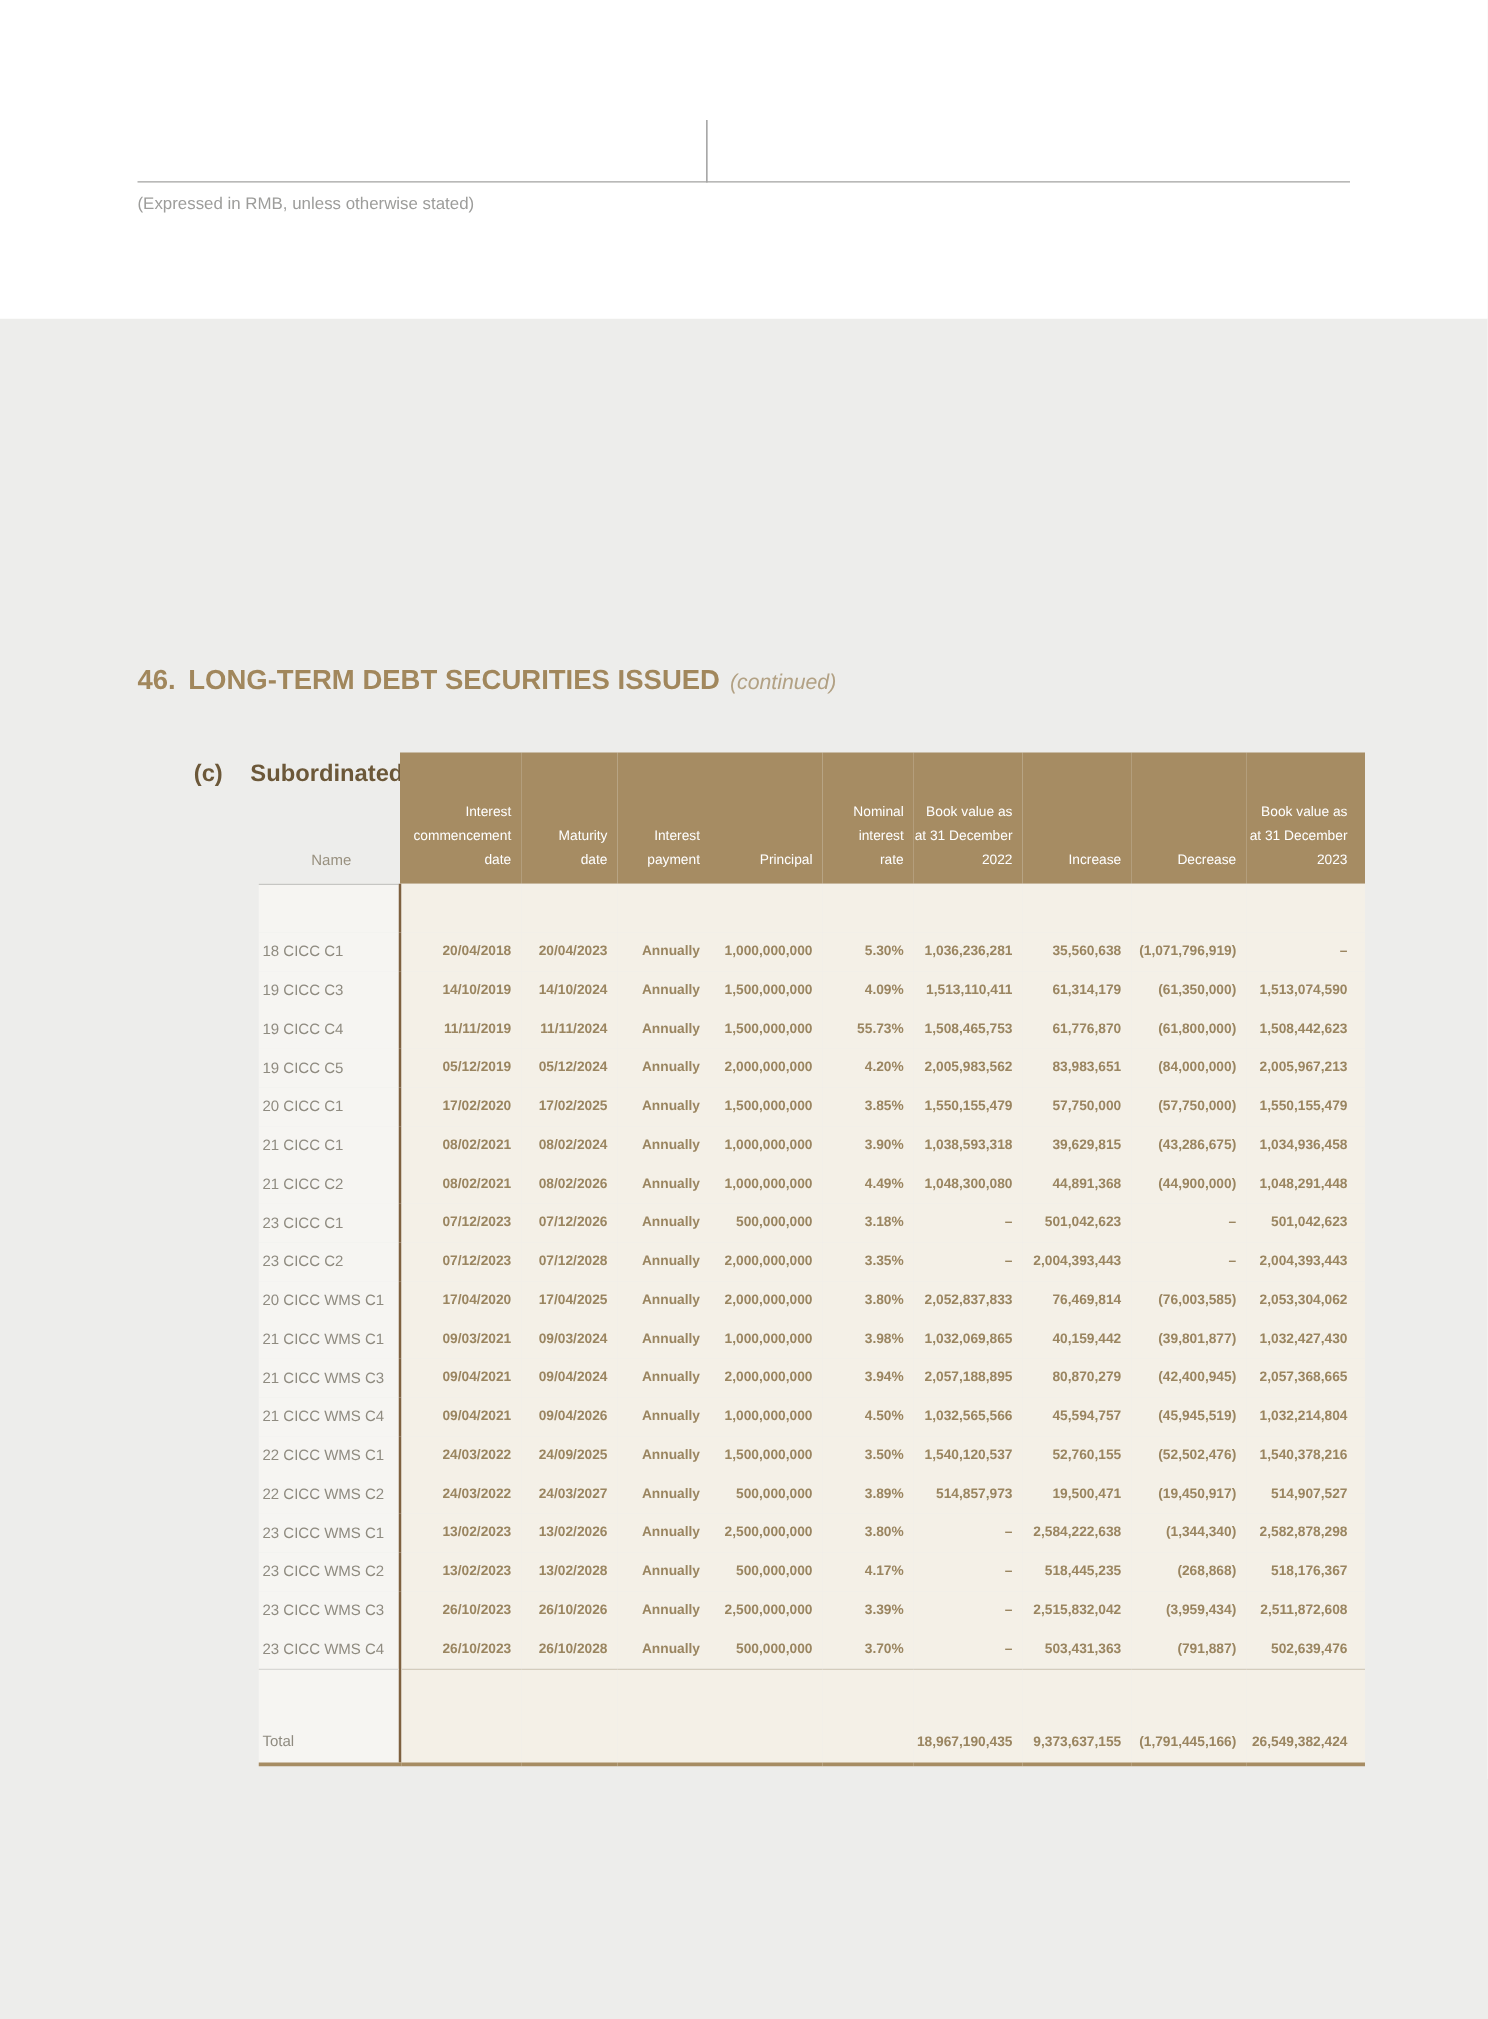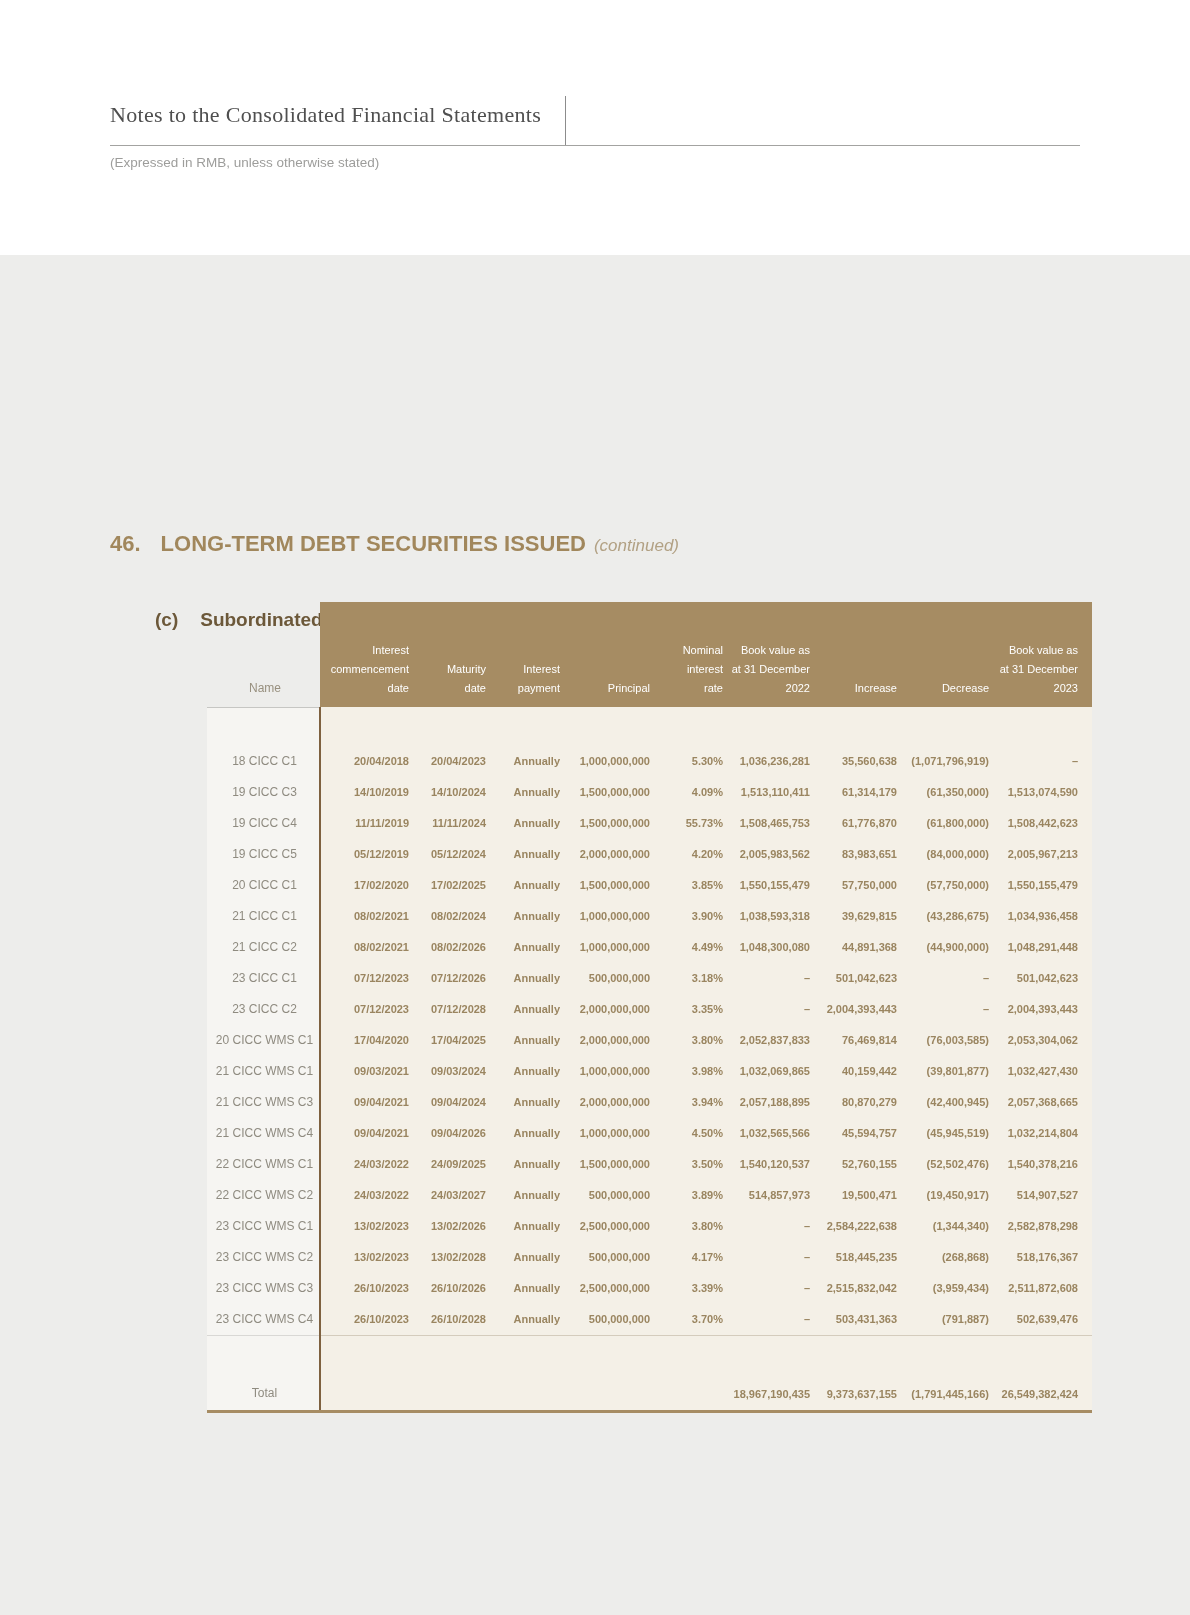--- a/index.html
+++ b/index.html
@@ -19,21 +19,21 @@
   .title-rule { position:absolute; left:110px; top:145px; width:970px; height:1px; background:#a3a3a1; }
   .title-vline { position:absolute; left:565px; top:96px; width:1px; height:50px; background:#8c8c8c; }
   .doc-subtitle {
     position:absolute; left:110px; top:155px;
     font-size:13.5px; color:#9d9d9b;
   }
   
   .content-band { position:absolute; top:255px; left:0; width:1190px; height:1360px; background:#EDEDEB; }
   .section-heading { position:absolute; left:110px; top:276px; white-space:nowrap; }
   .section-number, .section-title { font-weight:bold; font-size:22px; color:#A1875C; }
-  .section-number { margin-right:20px; }
+  .section-number { margin-right:10px; }
   .section-continued { font-size:17px; font-style:italic; color:#B2A184; margin-left:8px; }
   .subsection-heading { position:absolute; left:155px; top:318px; white-space:nowrap;margin-top:36px; }
   .subsection-label, .subsection-title { font-weight:bold; font-size:19px; color:#6C5839; }
   .subsection-label { margin-right:22px; }
   
   .bonds-table-wrap { position:absolute; left:207px; top:347px; width:885px; }
   table.bonds { border-collapse:collapse; table-layout:fixed; width:885px; }
   table.bonds th, table.bonds td { white-space:nowrap; overflow:visible; }
   thead th {
     height:96px; vertical-align:bottom;
@@ -48,37 +48,36 @@
   }
   thead th.data-h { background:#A68C63; color:#ffffff; text-align:right; }
   thead th.last { padding-right:14px; }
   tbody td {
     font-size:11px; font-weight:bold; color:#9A8560;
     text-align:right; background:#F4F0E7;
     padding:0 8px 0 0; height:31px;
   }
   tbody td.last { padding-right:14px; }
   tbody td.name-col {
-    background:#F6F5F2; color:#8F8B80; text-align:center;
+    background:#F6F5F2; color:#8F8B80; text-align:left;
     padding:0 0 0 3px; font-weight:normal; font-size:12px;
   }
   tbody td.vline { border-left:2px solid #7E6140; }
   tr.spacer-row td { height:38px; }
   tr.total-row td {
     height:64px; vertical-align:bottom; padding-bottom:10px;
     border-top:1px solid #D4CCBD;
     border-bottom:3px solid #A68C63;
   }
   tr.total-row td.name-col { border-top:1px solid #D9D8D5; }
 </style>
 </head>
 <body>
 
 <div class="top-band">
-  <div class="doc-title">Notes to the Consolidated Financial Statements</div>
   <div class="title-vline"></div>
   <div class="title-rule"></div>
   <div class="doc-subtitle">(Expressed in RMB, unless otherwise stated)</div>
 </div>
 
 <div class="content-band">
   <div class="section-heading">
     <span class="section-number">46.</span><span class="section-title">LONG-TERM DEBT SECURITIES ISSUED</span><span class="section-continued">(continued)</span>
   </div>
   <div class="subsection-heading">

